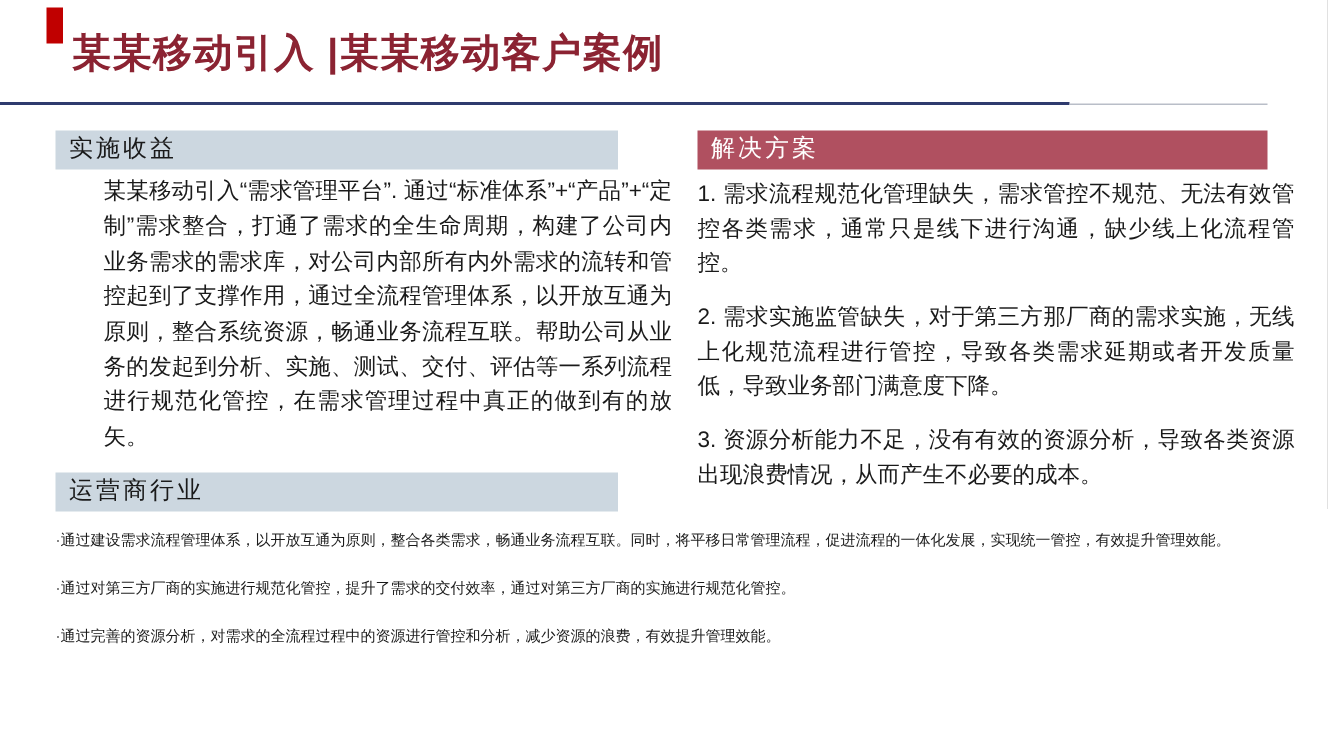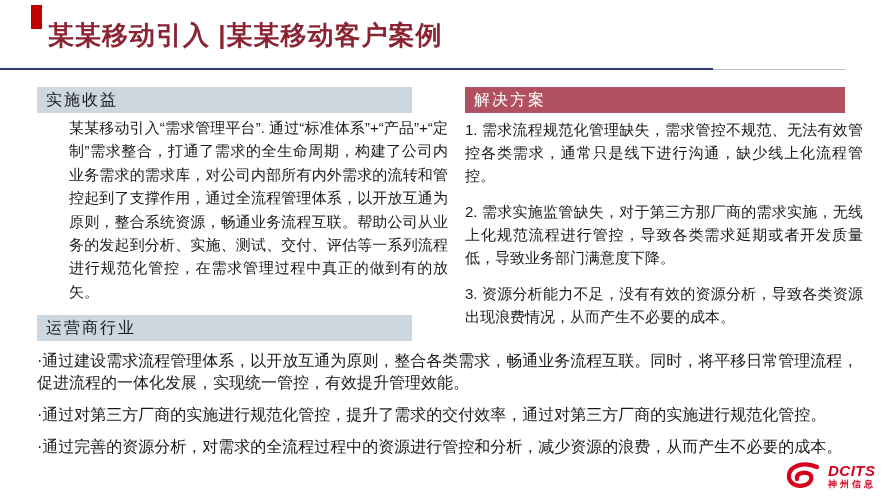--- a/index.html
+++ b/index.html
@@ -81,21 +81,21 @@
     width: 398px;
     font-size: 15px;
     line-height: 23px;
     color: #1A1A1A;
   }
   .pain-body p { margin: 0 0 13px 0; text-align: justify; }
   .benefit-body {
     position: absolute;
     left: 37px; top: 350px;
     width: 834px;
-    font-size: 16px;
+    font-size: 10px;
     line-height: 22px;
     color: #1A1A1A;
   }
   .benefit-body p { margin: 0 0 10px 0; }
 
   .logo {
     position: absolute;
     right: 9px; bottom: 6px;
     display: flex;
     align-items: center;
@@ -141,26 +141,17 @@
     <p>1.  需求流程规范化管理缺失，需求管控不规范、无法有效管控各类需求，通常只是线下进行沟通，缺少线上化流程管控。</p>
     <p>2.  需求实施监管缺失，对于第三方那厂商的需求实施，无线上化规范流程进行管控，导致各类需求延期或者开发质量低，导致业务部门满意度下降。</p>
     <p>3.  资源分析能力不足，没有有效的资源分析，导致各类资源出现浪费情况，从而产生不必要的成本。</p>
   </div>
 
   <div class="section-header header-steel benefit-header">运营商行业</div>
 
   <div class="benefit-body">
     <p>·通过建设需求流程管理体系，以开放互通为原则，整合各类需求，畅通业务流程互联。同时，将平移日常管理流程，促进流程的一体化发展，实现统一管控，有效提升管理效能。</p>
     <p>·通过对第三方厂商的实施进行规范化管控，提升了需求的交付效率，通过对第三方厂商的实施进行规范化管控。</p>
-    <p>·通过完善的资源分析，对需求的全流程过程中的资源进行管控和分析，减少资源的浪费，从而产生不必要的成本。</p>
+    <p>·通过完善的资源分析，对需求的全流程过程中的资源进行管控和分析，减少资源的浪费，有效提升管理效能。</p>
   </div>
 
-  <div class="logo">
-    <svg class="logo-mark" viewBox="0 0 40 32" xmlns="http://www.w3.org/2000/svg">
-      <path d="M33 7 C 20 1, 6 6, 5 15 C 4 23, 13 28, 21 25 C 28 22.5, 30 15, 23 13 C 17 11.3, 12 15, 13 19" stroke="#D6001C" stroke-width="4.2" fill="none" stroke-linecap="round"></path>
-    </svg>
-    <div class="logo-text">
-      <span class="logo-brand">DCITS</span>
-      <span class="logo-company">神州信息</span>
-    </div>
-  </div>
 
 </div>
 
 </body></html>

